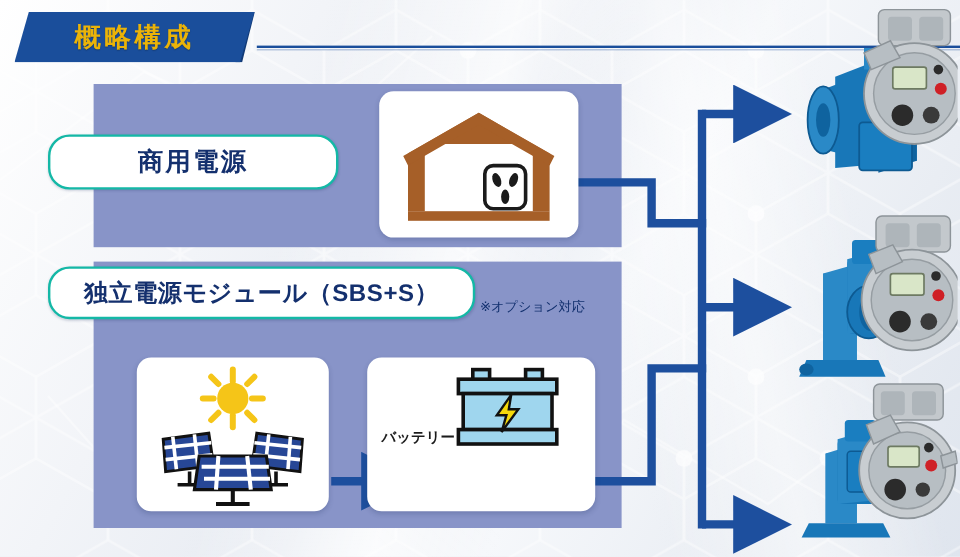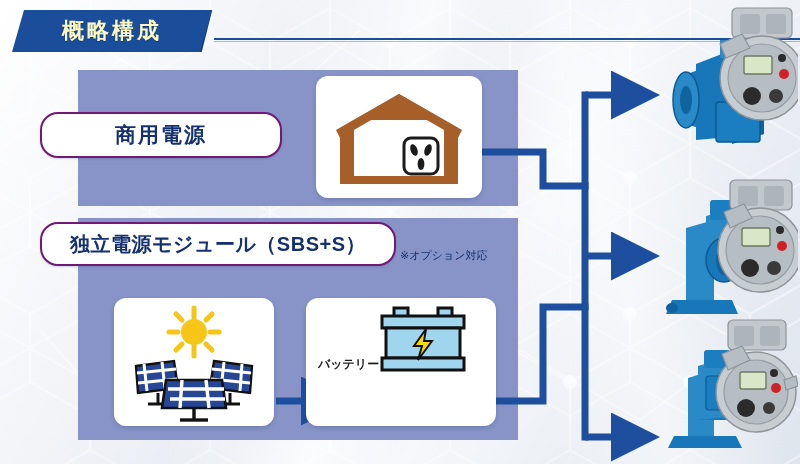--- a/index.html
+++ b/index.html
@@ -31,38 +31,38 @@
     background:#1a4e9b;
     clip-path:polygon(6% 0,100% 0,94% 100%,0 100%);
     display:flex;align-items:center;justify-content:center;
   }
   .banner-fold{
     position:absolute;left:196px;top:10px;width:22px;height:42px;
     background:#123a77;
     clip-path:polygon(0 0,74% 0,26% 100%,0 100%);
   }
   .banner-text{
-    color:#fef9c3;font-size:22px;font-weight:700;letter-spacing:3px;
+    color:#eab308;font-size:22px;font-weight:700;letter-spacing:3px;
     text-shadow:0 1px 1px rgba(0,0,0,.25);
   }
   .banner-rule{
     position:absolute;left:214px;top:38px;right:0;height:2px;background:#1a4e9b;
   }
   .banner-rule2{
     position:absolute;left:214px;top:41px;right:0;height:1px;background:rgba(26,78,155,.35);
   }
 
   
   .panel{position:absolute;background:#8894c8;}
   .panel.p-top{left:78px;top:70px;width:440px;height:136px;}
   .panel.p-bot{left:78px;top:218px;width:440px;height:222px;}
 
   
   .pill{
-    position:absolute;background:#fff;border:2px solid #701a75;border-radius:18px;
+    position:absolute;background:#fff;border:2px solid #14b8a6;border-radius:18px;
     display:flex;align-items:center;justify-content:center;
     box-shadow:0 1px 2px rgba(20,40,90,.18);
   }
   .pill span{color:#14306e;font-weight:700;white-space:nowrap;}
   .pill.commercial{left:40px;top:112px;width:238px;height:42px;}
   .pill.commercial span{font-size:21px;letter-spacing:2px;}
   .pill.module{left:40px;top:222px;width:352px;height:40px;}
   .pill.module span{font-size:20px;letter-spacing:.5px;}
 
   .opt-note{

